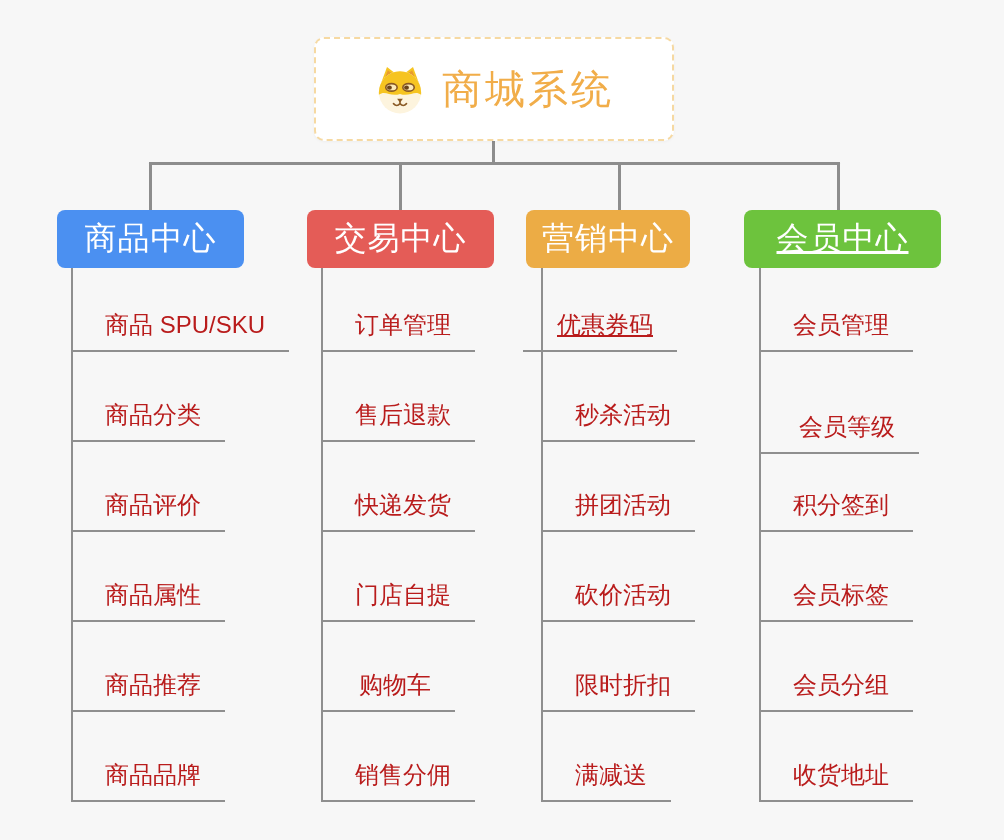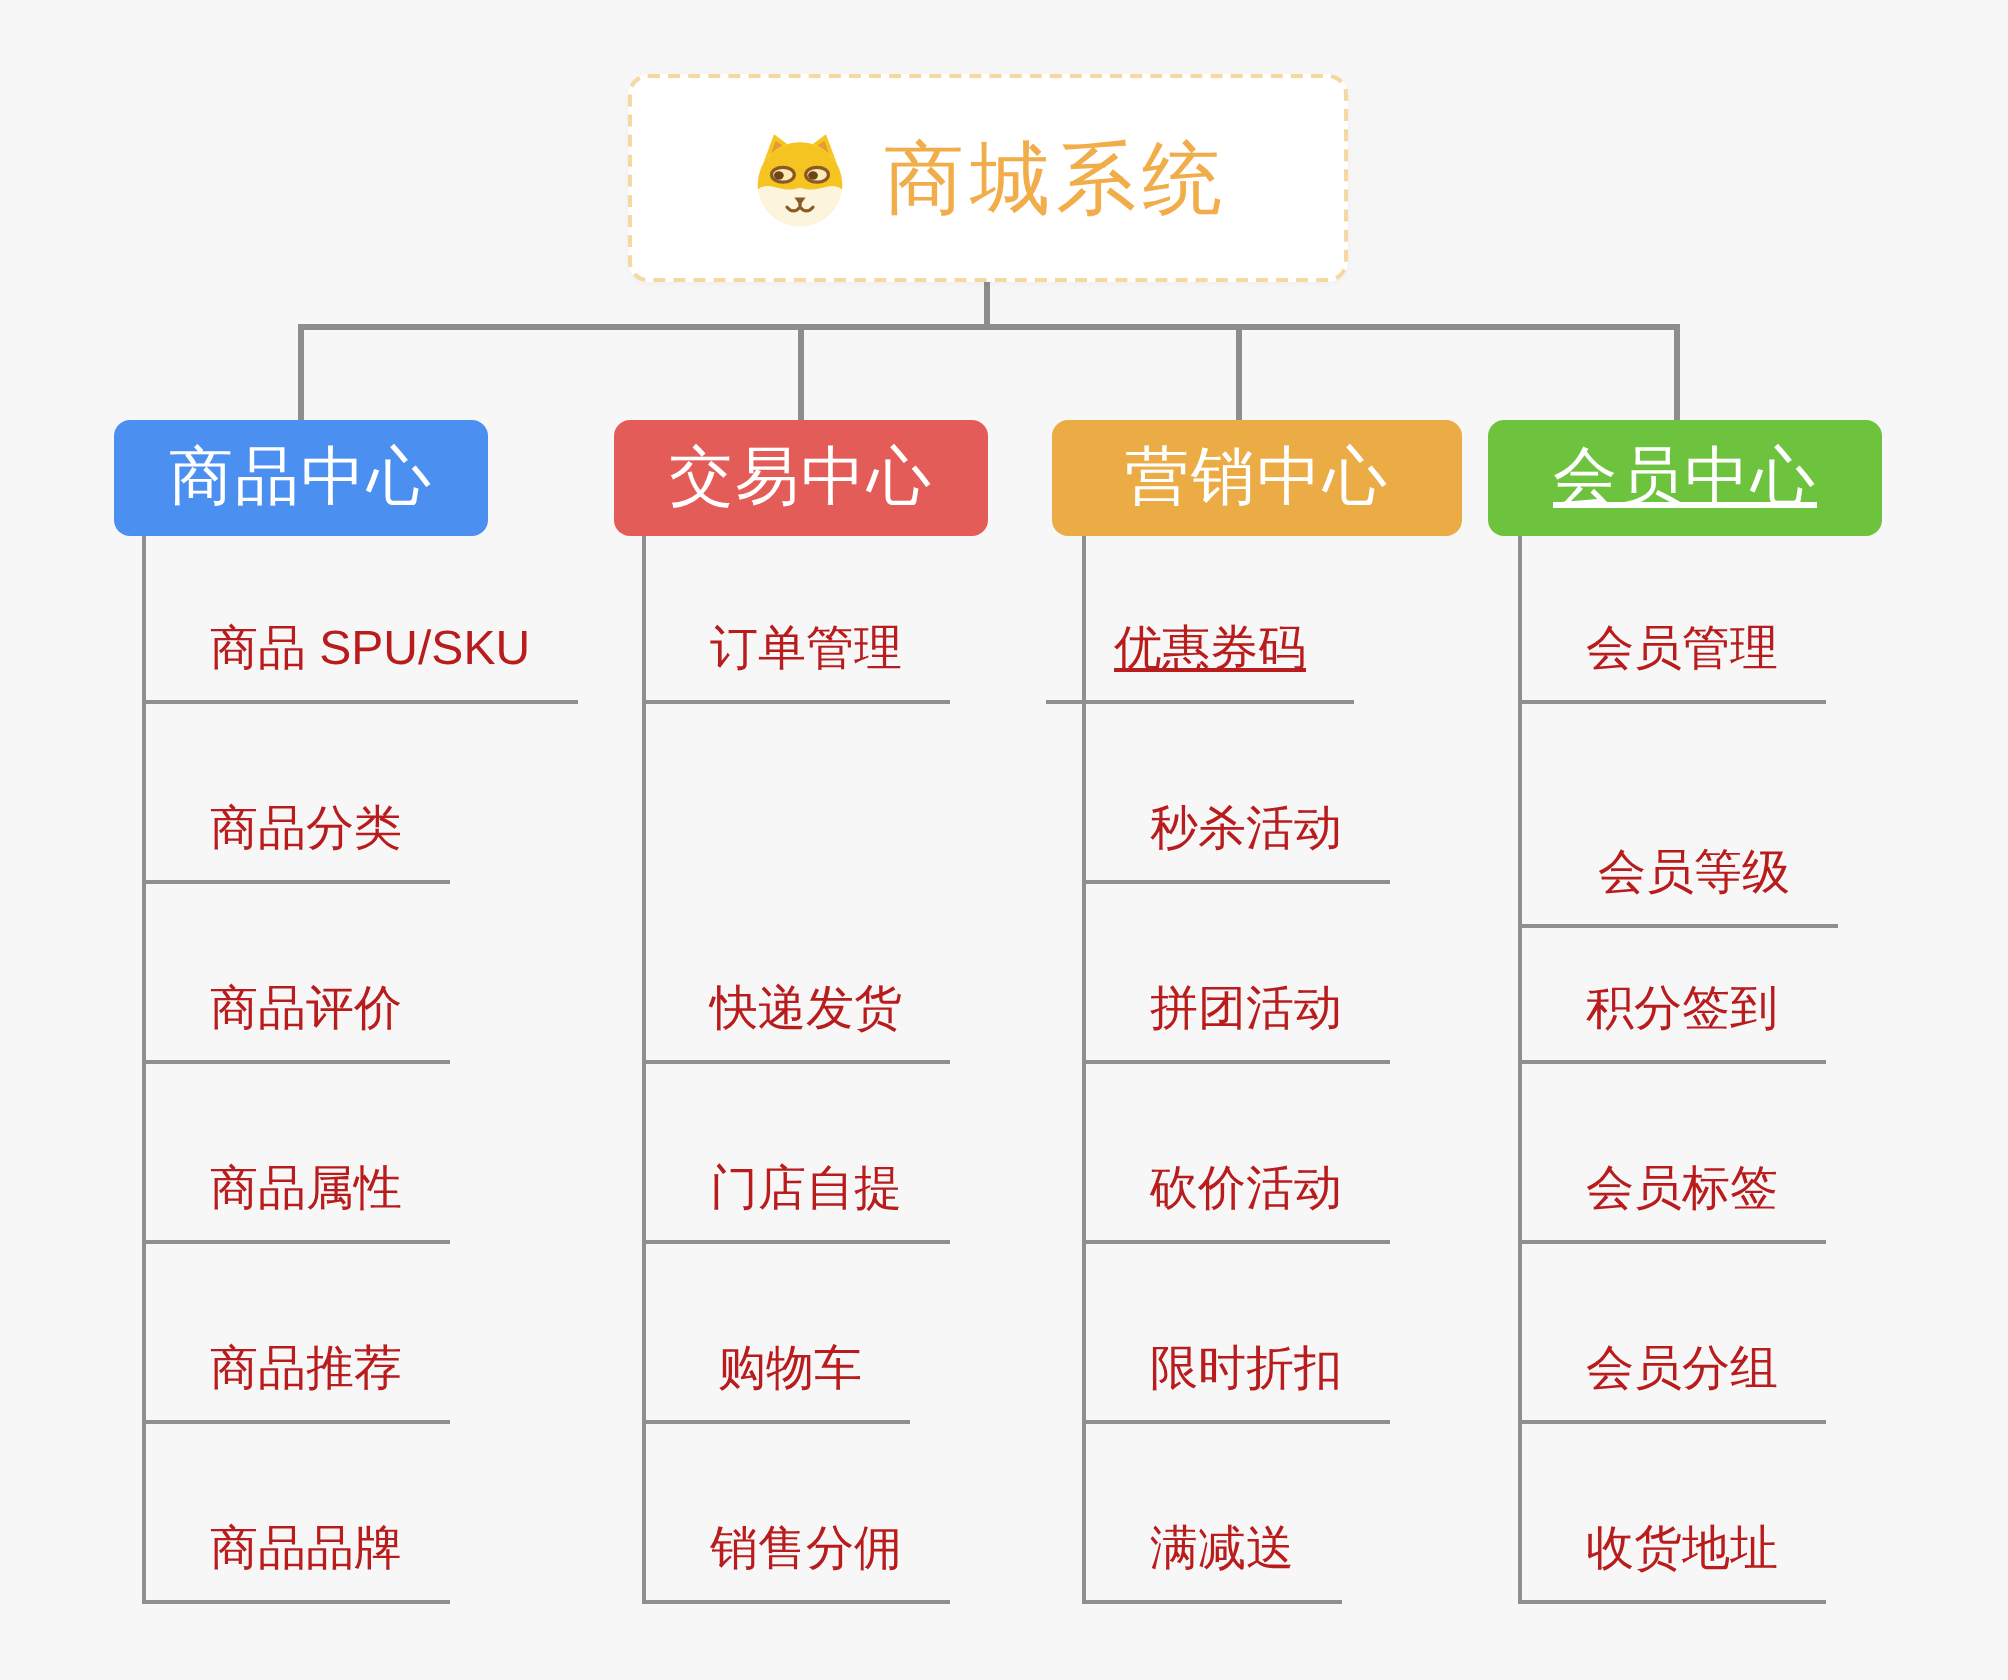--- a/index.html
+++ b/index.html
@@ -36,21 +36,21 @@
 
   
   .branch-header{
     position:absolute;top:210px;height:58px;border-radius:8px;
     color:#ffffff;font-size:32px;letter-spacing:1px;
     display:flex;align-items:center;justify-content:center;
     box-sizing:border-box;
   }
   .h1{left:57px;width:187px;}
   .h2{left:307px;width:187px;}
-  .h3{left:526px;width:205px;}
+  .h3{left:526px;width:164px;}
   .h4{left:744px;width:197px;text-decoration:underline;}
 
   
   .spine{position:absolute;top:268px;height:534px;width:2px;background:#8f8f8f;}
   .s1{left:71px;}
   .s2{left:321px;}
   .s3{left:541px;}
   .s4{left:759px;}
 
   
@@ -103,32 +103,33 @@
   <div class="spine s4"></div>
 
   <div class="leaf" style="left:71px;top:308px;">商品 SPU/SKU</div>
   <div class="leaf" style="left:71px;top:398px;">商品分类</div>
   <div class="leaf" style="left:71px;top:488px;">商品评价</div>
   <div class="leaf" style="left:71px;top:578px;">商品属性</div>
   <div class="leaf" style="left:71px;top:668px;">商品推荐</div>
   <div class="leaf" style="left:71px;top:758px;">商品品牌</div>
 
   <div class="leaf" style="left:321px;top:308px;">订单管理</div>
+  <div class="leaf" style="left:321px;top:398px;">售后退款</div>
   <div class="leaf" style="left:321px;top:488px;">快递发货</div>
   <div class="leaf" style="left:321px;top:578px;">门店自提</div>
   <div class="leaf" style="left:321px;top:668px;padding-left:38px;">购物车</div>
   <div class="leaf" style="left:321px;top:758px;">销售分佣</div>
 
   <div class="leaf" style="left:523px;top:308px;text-decoration:underline;">优惠券码</div>
   <div class="leaf" style="left:541px;top:398px;">秒杀活动</div>
   <div class="leaf" style="left:541px;top:488px;">拼团活动</div>
   <div class="leaf" style="left:541px;top:578px;">砍价活动</div>
   <div class="leaf" style="left:541px;top:668px;">限时折扣</div>
   <div class="leaf" style="left:541px;top:758px;">满减送</div>
 
   <div class="leaf" style="left:759px;top:308px;">会员管理</div>
-  <div class="leaf" style="left:759px;top:420px;padding-left:40px;">会员等级</div>
+  <div class="leaf" style="left:759px;top:410px;padding-left:40px;">会员等级</div>
   <div class="leaf" style="left:759px;top:488px;">积分签到</div>
   <div class="leaf" style="left:759px;top:668px;">会员分组</div>
   <div class="leaf" style="left:759px;top:578px;">会员标签</div>
   <div class="leaf" style="left:759px;top:758px;">收货地址</div>
 
 </div>
 
 </body></html>

